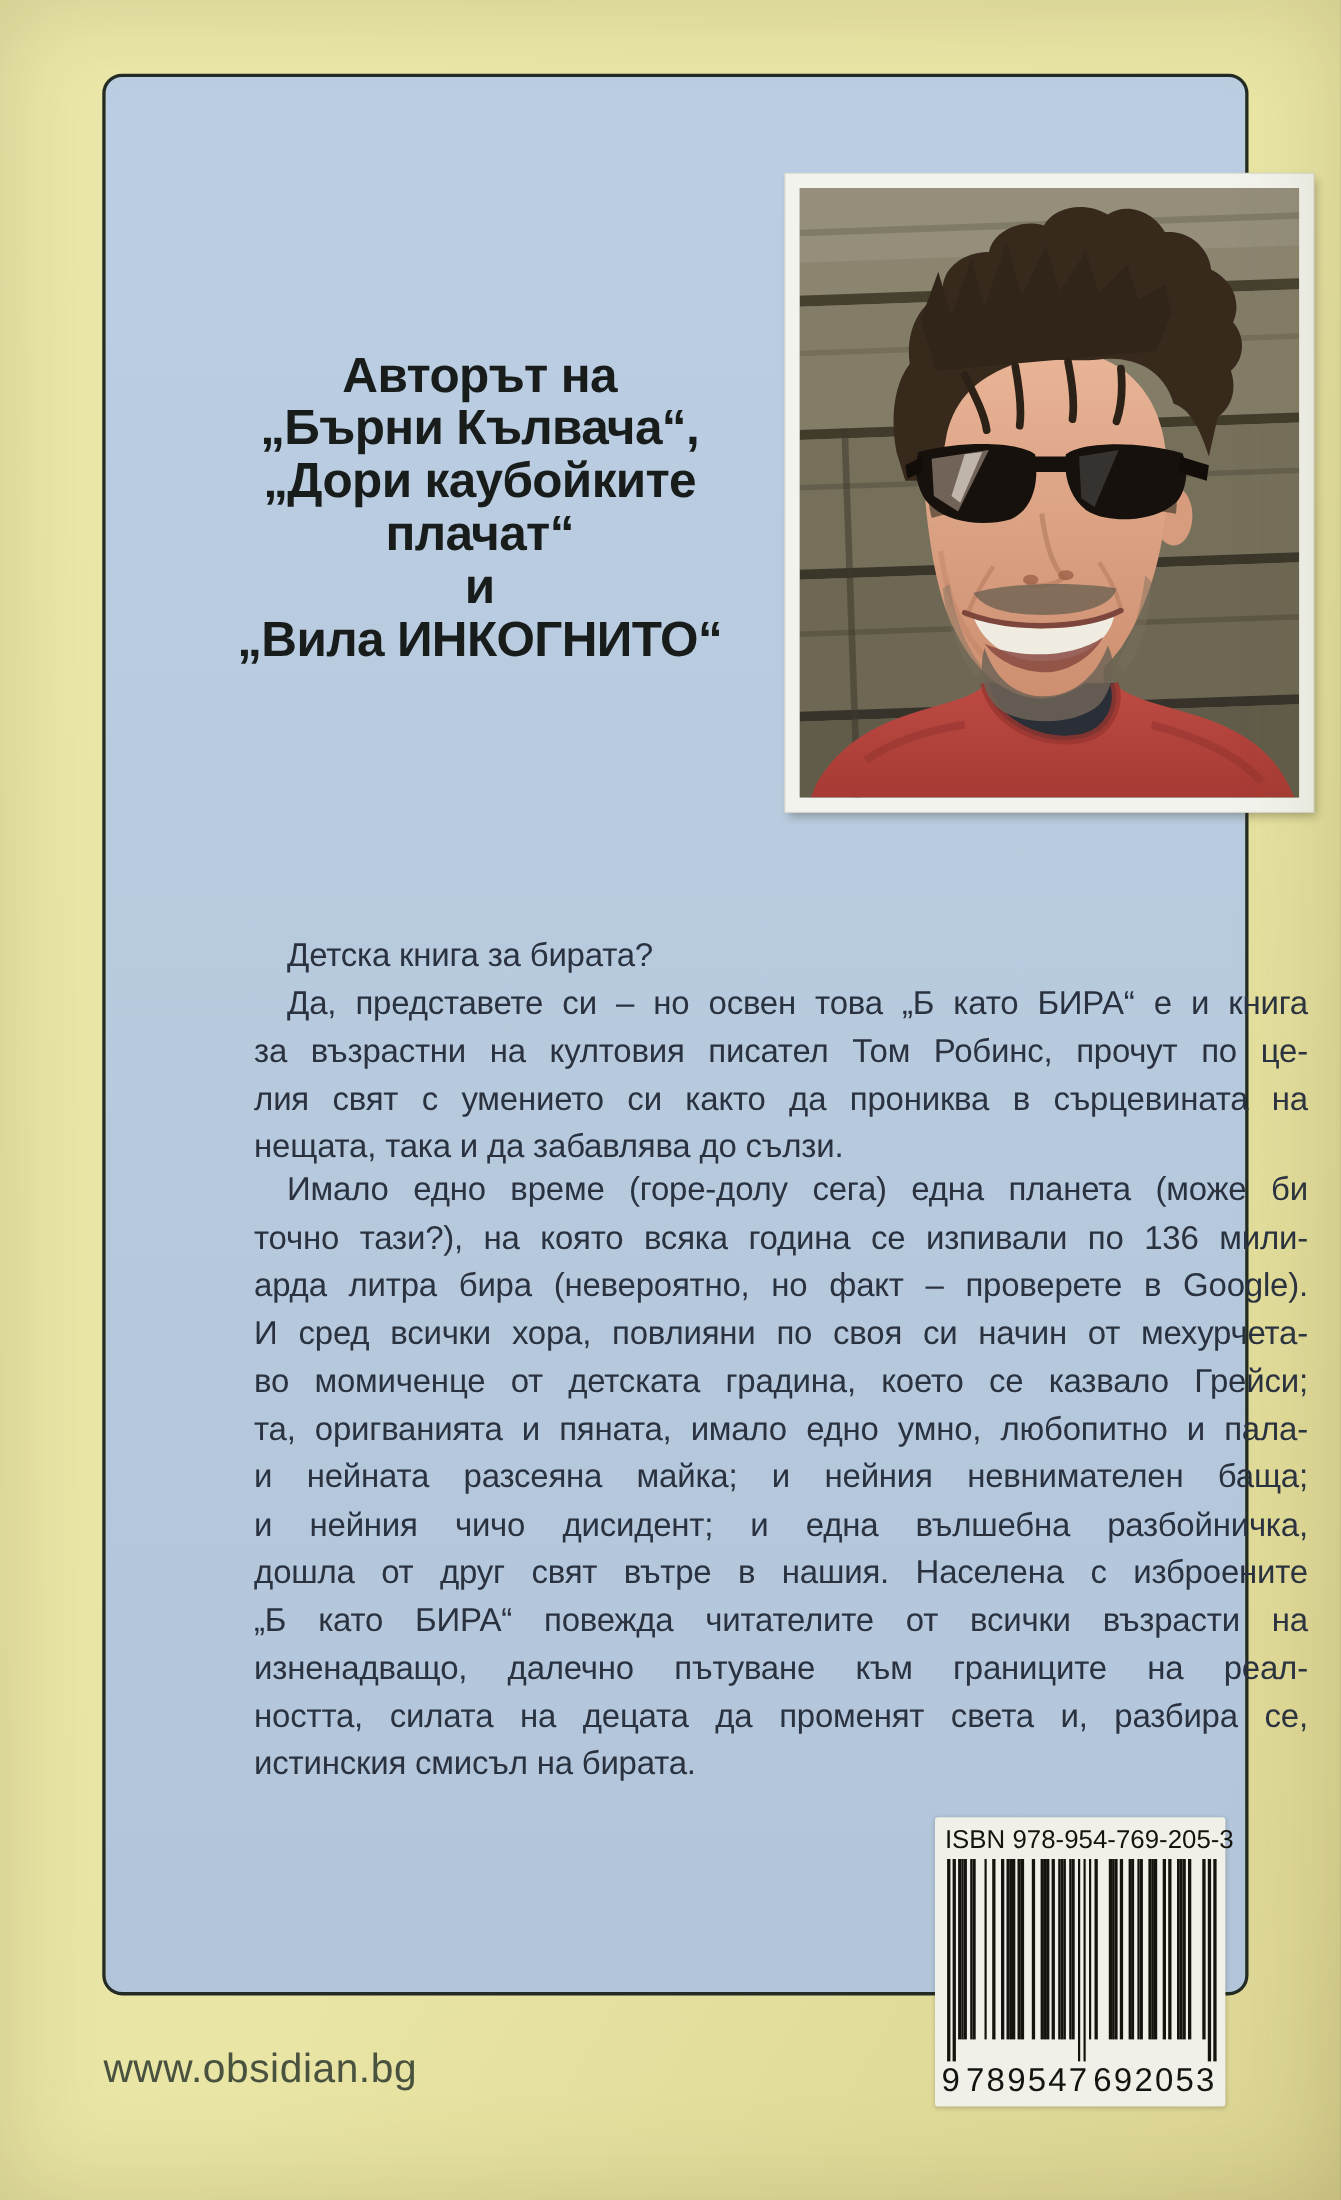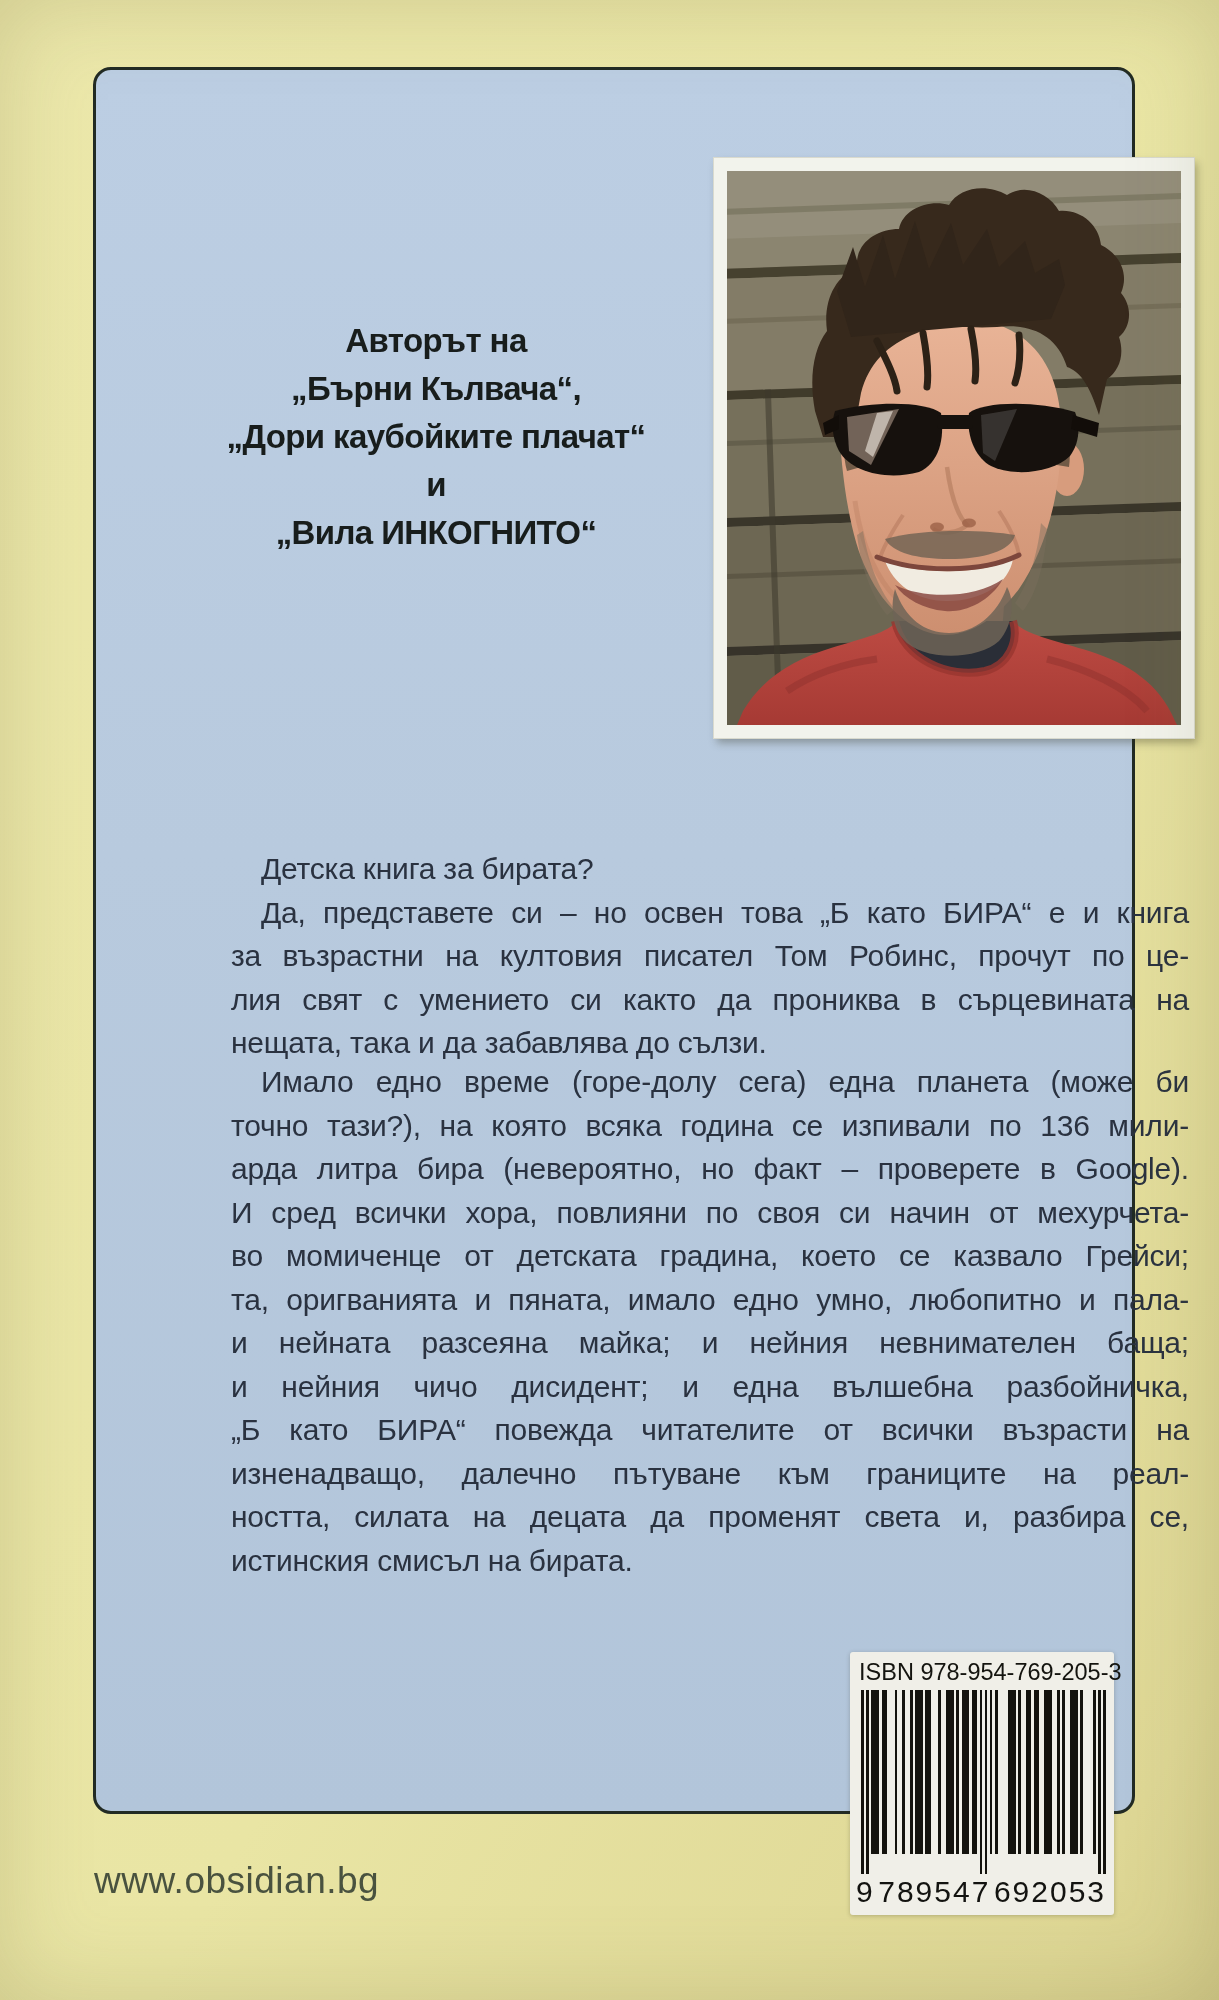--- a/index.html
+++ b/index.html
@@ -13,21 +13,21 @@
     box-shadow:inset 0 0 90px rgba(120,110,60,.25);}
   
   .panel{
     position:absolute;left:93px;top:67px;width:1042px;height:1747px;
     background:linear-gradient(180deg,#bccee3 0%,#b8cade 45%,#b2c5da 100%);
     border:3px solid #222b24;border-radius:18px;
   }
   
   .author-block{
     position:absolute;left:100px;top:247px;width:480px;
-    font-size:33px;font-weight:bold;line-height:48px;color:#181d1c;
+    font-size:45px;font-weight:bold;line-height:48px;color:#181d1c;
     letter-spacing:-0.6px;
   }
   .author-block .line{text-align:center;text-align-last:center;text-indent:0;}
   
   .photo-frame{
     position:absolute;left:618px;top:88px;width:480px;height:580px;
     background:#f2f3ec;box-shadow:0 0 0 1px #d9dace,3px 5px 8px rgba(50,50,30,.35);
   }
   .photo-inner{position:absolute;left:13px;top:13px;width:454px;height:554px;overflow:hidden;background:#7c7663;}
   .photo-inner svg{display:block;width:100%;height:100%;}
@@ -167,20 +167,21 @@
 
     <div class="para para-2">
         <div class="line ind">Имало едно време (горе-долу сега) една планета (може би</div>
         <div class="line">точно тази?), на която всяка година се изпивали по 136 мили-</div>
         <div class="line">арда литра бира (невероятно, но факт – проверете в Google).</div>
         <div class="line">И сред всички хора, повлияни по своя си начин от мехурчета-</div>
         <div class="line">во момиченце от детската градина, което се казвало Грейси;</div>
         <div class="line">та, оригванията и пяната, имало едно умно, любопитно и пала-</div>
         <div class="line">и нейната разсеяна майка; и нейния невнимателен баща;</div>
         <div class="line">и нейния чичо дисидент; и една вълшебна разбойничка,</div>
+        <div class="line">дошла от друг свят вътре в нашия. Населена с изброените</div>
         <div class="line">„Б като БИРА“ повежда читателите от всички възрасти на</div>
         <div class="line">изненадващо, далечно пътуване към границите на реал-</div>
         <div class="line">ността, силата на децата да променят света и, разбира се,</div>
         <div class="line noj">истинския смисъл на бирата.</div>
       </div>
   </div>
 
   <div class="barcode-label">
     <div class="isbn-text">ISBN 978-954-769-205-3</div>
     <div class="bars">

